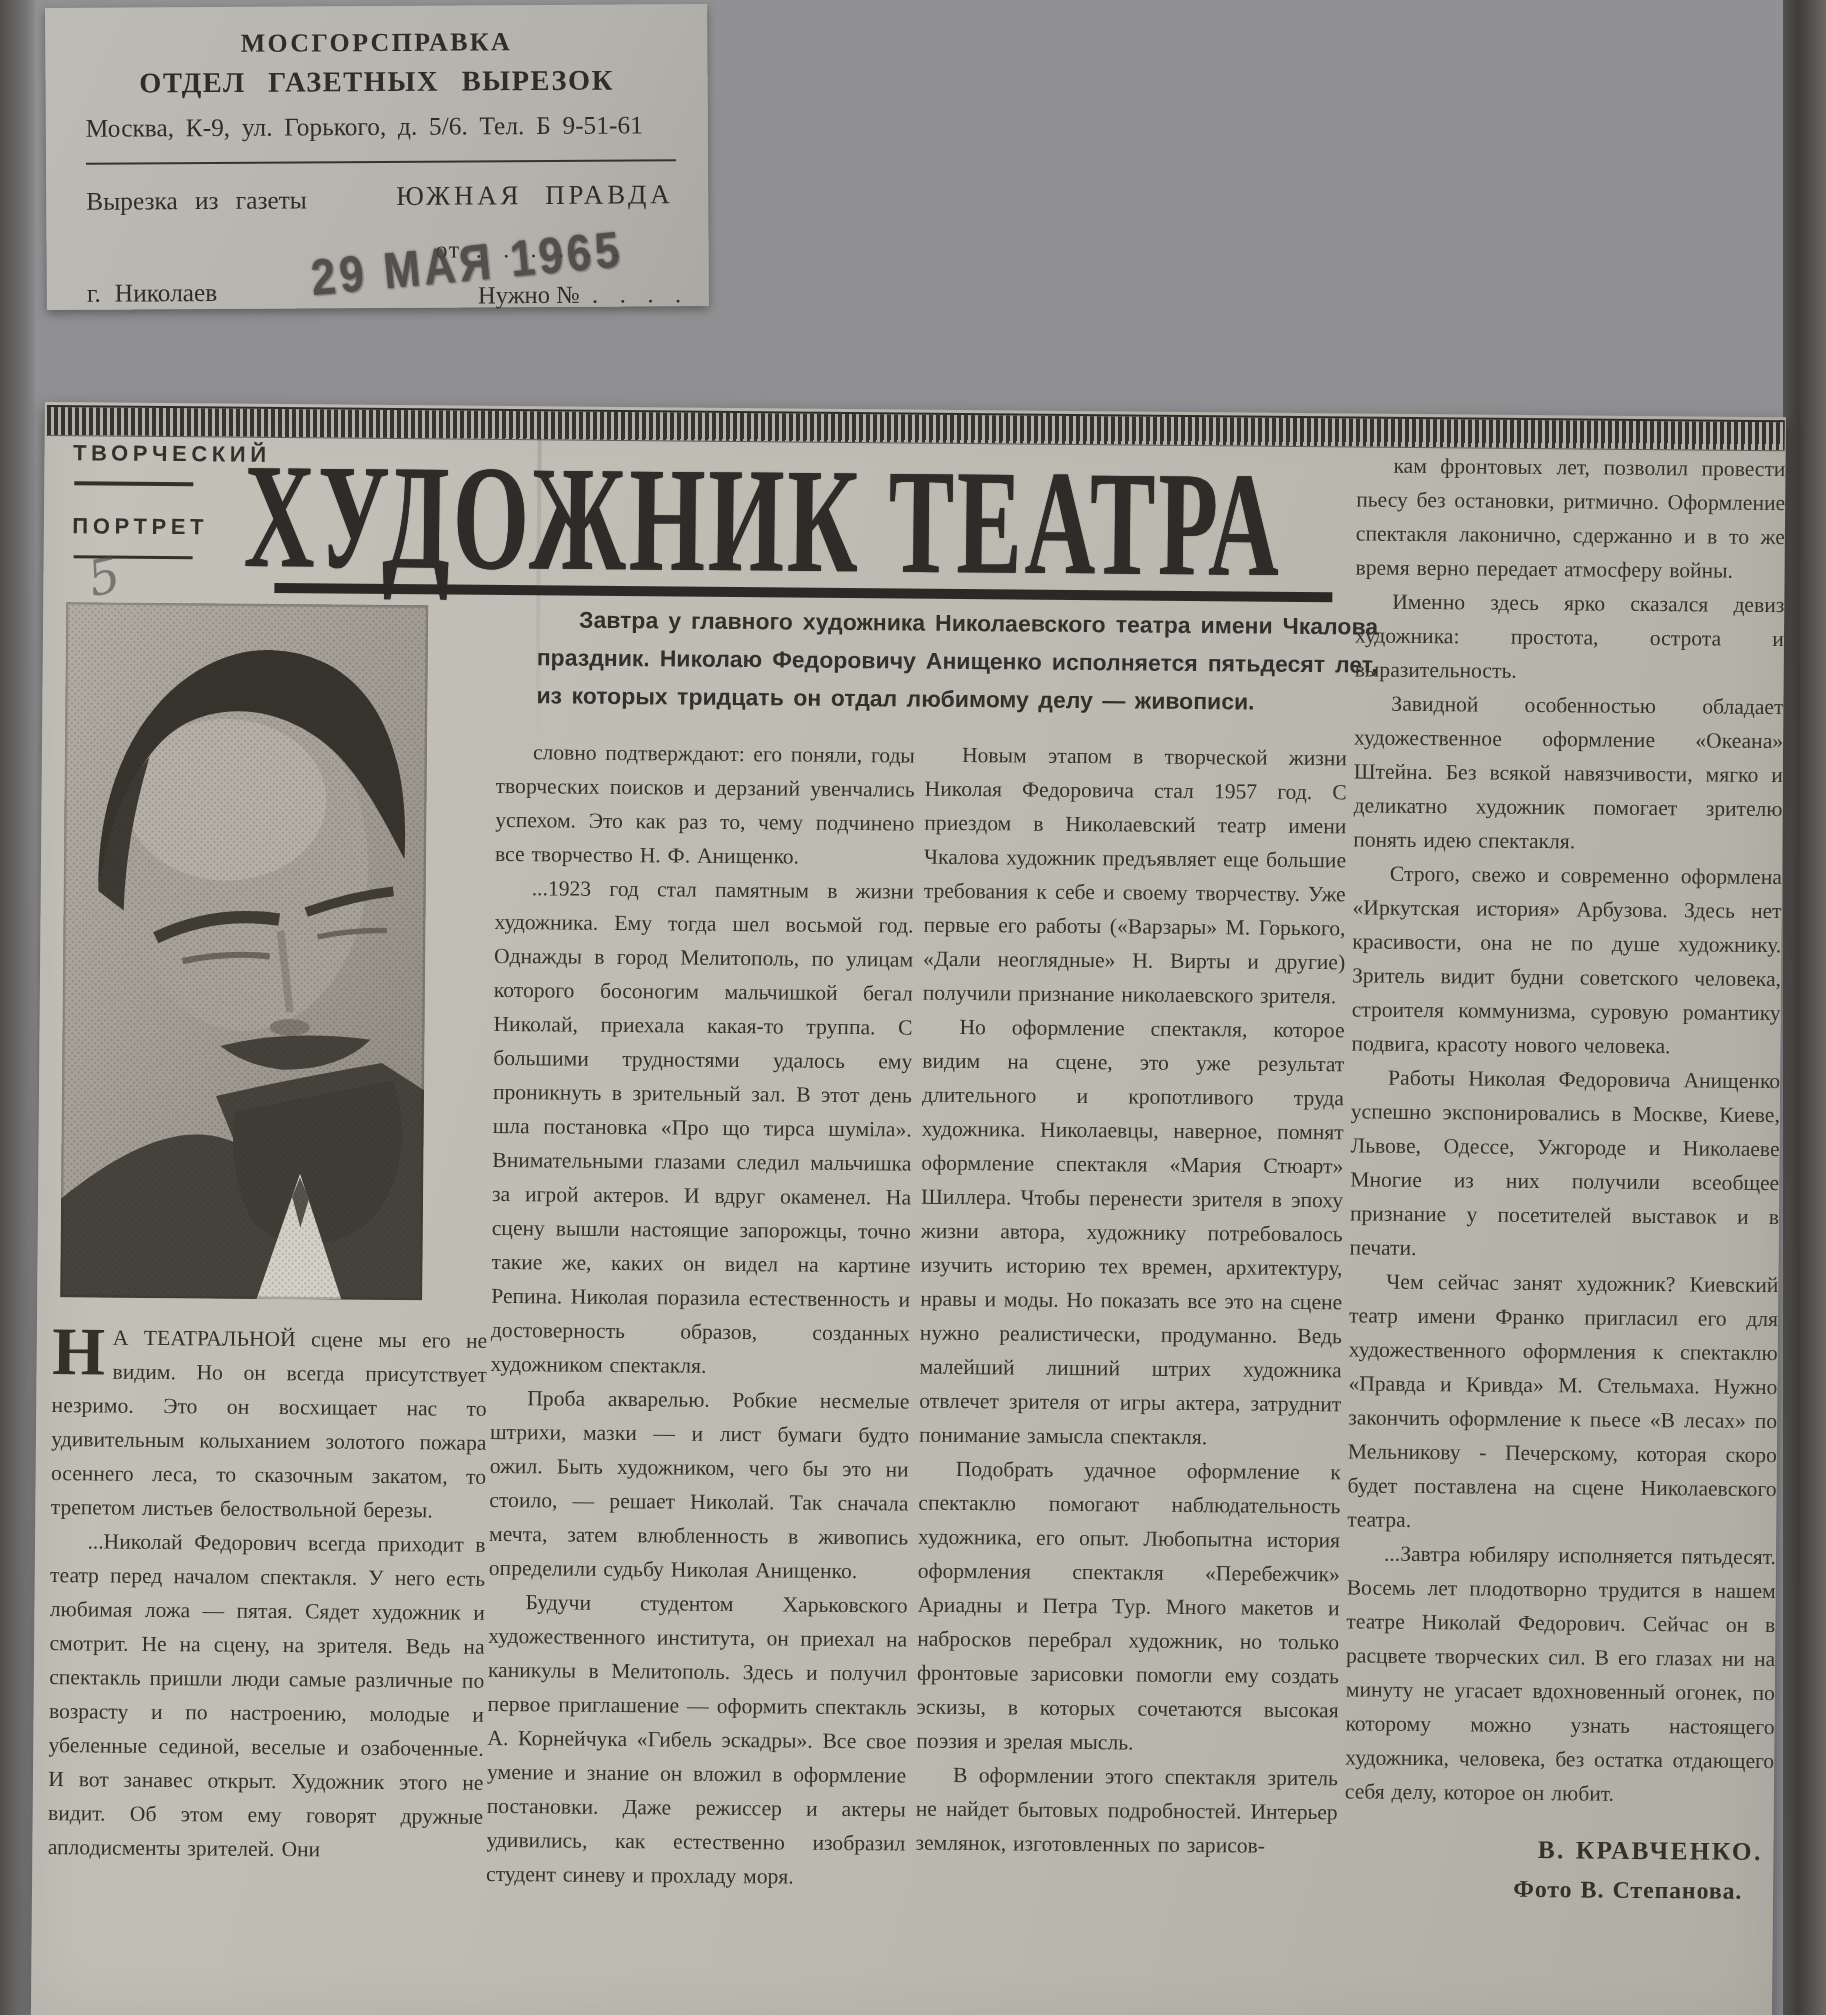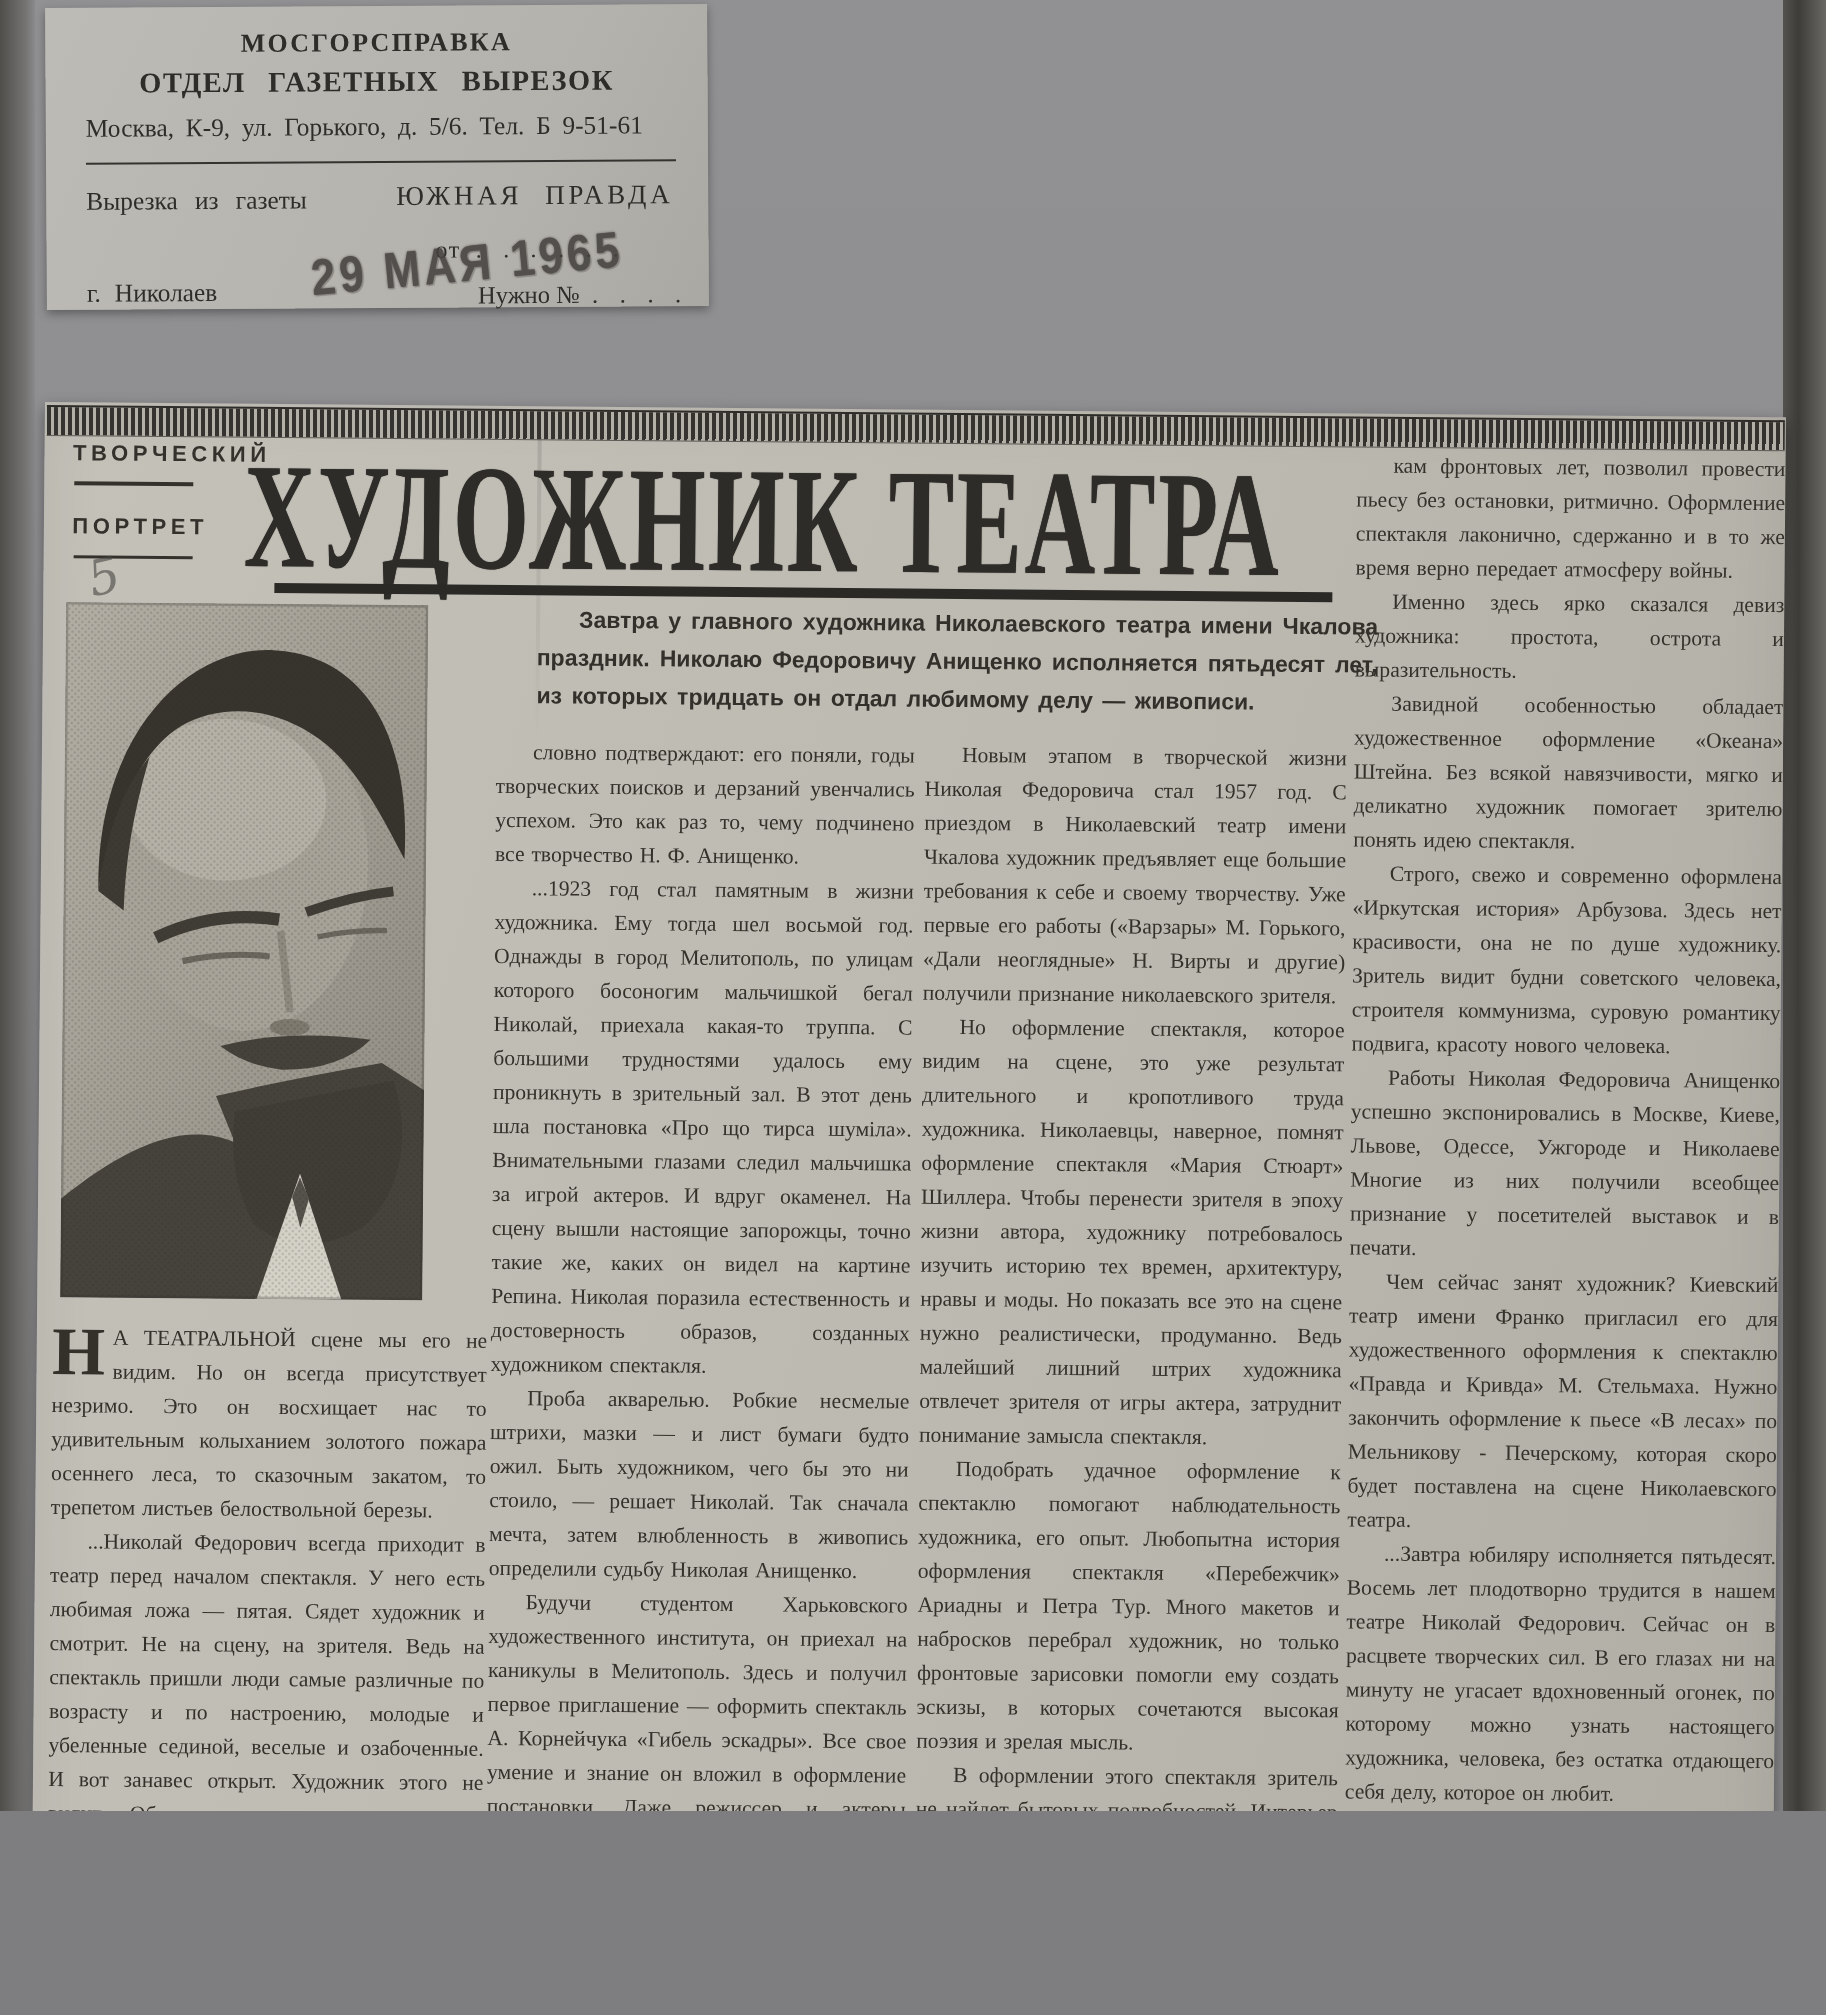--- a/index.html
+++ b/index.html
@@ -1,17 +1,17 @@
 <!DOCTYPE html>
 <html style="font-size:12.3px"><head>
 <meta charset="utf-8">
 <style>
   html,body{margin:0;padding:0;}
   body{background:#7e7d80;font-family:"Liberation Serif",serif;}
-  .page{position:relative;width:1826px;height:1811px;overflow:hidden;
+  .page{position:relative;width:1826px;height:2015px;overflow:hidden;
         background:linear-gradient(180deg,#919093 0%,#8d8c8f 60%,#858487 100%);}
   .bg-strip-left{position:absolute;left:0;top:0;width:35px;height:100%;
         background:linear-gradient(90deg,#4f4e4b,#737270 70%,#8a898c);}
   .bg-strip-right{position:absolute;left:1783px;top:0;width:44px;height:100%;
         background:linear-gradient(90deg,#54524e,#3d3c39 35%,#6b6a67);}
 
   
   .stamp-card{position:absolute;left:46px;top:6.2px;width:662px;height:302px;
         background:linear-gradient(115deg,#bdbbb5,#b4b2ac 70%,#aaa8a2);
         transform:rotate(-0.35deg);box-shadow:0 3.8px 9.2px rgba(0,0,0,.35);

